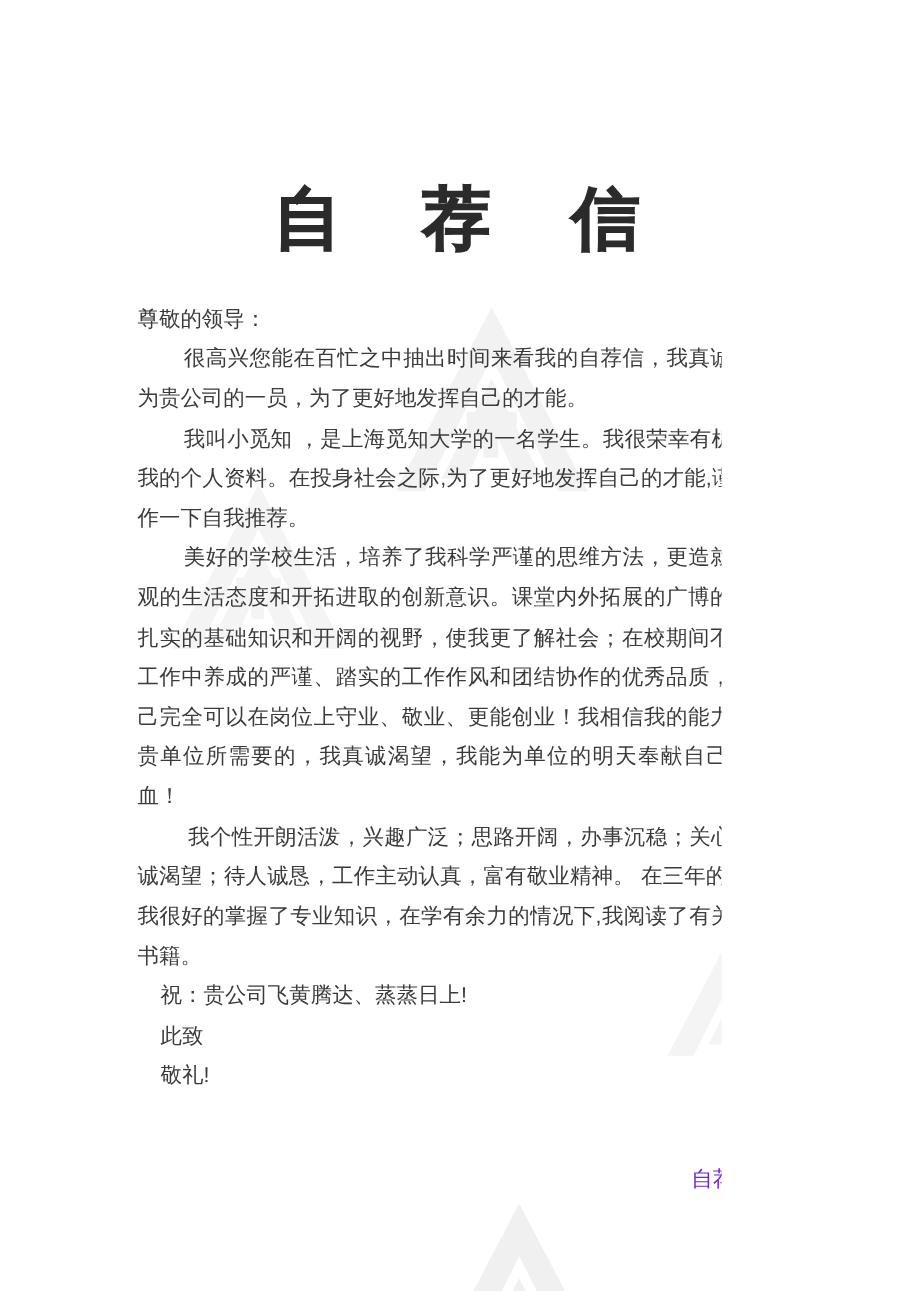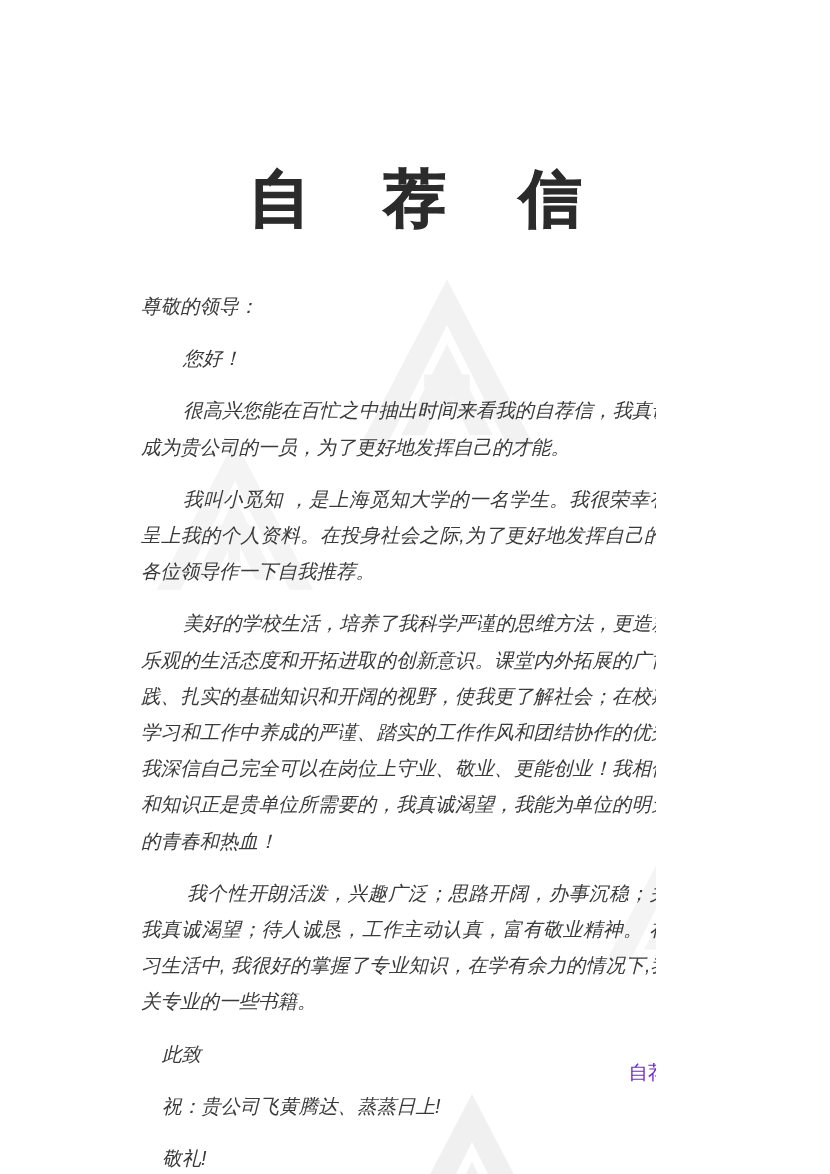--- a/index.html
+++ b/index.html
@@ -66,22 +66,21 @@
     width: 640px;
     color: #3a3a3a;
     font-size: 19.5px;
     line-height: 36.2px;
     text-align: justify;
     text-justify: inter-character;
     font-family: "Liberation Sans", "DejaVu Sans", sans-serif;
   }
 
   .body-block p {
-    margin: 16px;
-    font-style: italic;
+    margin: 0;
   }
 
   
   .p-flush {
     text-indent: 0;
   }
   
   .p-indent1 {
     text-indent: 21px;
   }
@@ -160,34 +159,33 @@
   </div>
 
   <div class="content">
 
     <div class="doc-title">自 荐 信</div>
 
     <div class="body-block">
 
       <p class="p-flush">尊敬的领导：</p>
 
-      <p class="p-indent2">您好！</p>
 
       <p class="p-indent2">很高兴您能在百忙之中抽出时间来看我的自荐信，我真诚的希望能成为贵公司的一员，为了更好地发挥自己的才能。</p>
 
       <p class="p-indent2">我叫小觅知 ，是上海觅知大学的一名学生。我很荣幸有机会向您呈上我的个人资料。在投身社会之际,为了更好地发挥自己的才能,谨向各位领导作一下自我推荐。</p>
 
       <p class="p-indent2">美好的学校生活，培养了我科学严谨的思维方法，更造就了我积极乐观的生活态度和开拓进取的创新意识。课堂内外拓展的广博的社会实践、扎实的基础知识和开阔的视野，使我更了解社会；在校期间不断的学习和工作中养成的严谨、踏实的工作作风和团结协作的优秀品质，使我深信自己完全可以在岗位上守业、敬业、更能创业！我相信我的能力和知识正是贵单位所需要的，我真诚渴望，我能为单位的明天奉献自己的青春和热血！</p>
 
       <p class="p-indent2b">我个性开朗活泼，兴趣广泛；思路开阔，办事沉稳；关心集体，我真诚渴望；待人诚恳，工作主动认真，富有敬业精神。 在三年的学习生活中, 我很好的掌握了专业知识，在学有余力的情况下,我阅读了有关专业的一些书籍。</p>
 
 
+      <p class="p-indent1">祝：贵公司飞黄腾达、蒸蒸日上!</p>
+
       <p class="p-indent1">此致</p>
-
-      <p class="p-indent1">祝：贵公司飞黄腾达、蒸蒸日上!</p>
 
       <p class="p-indent1">敬礼!</p>
 
     </div>
 
     <div class="signature">自荐人：小觅知</div>
 
   </div>
 
 </div>

